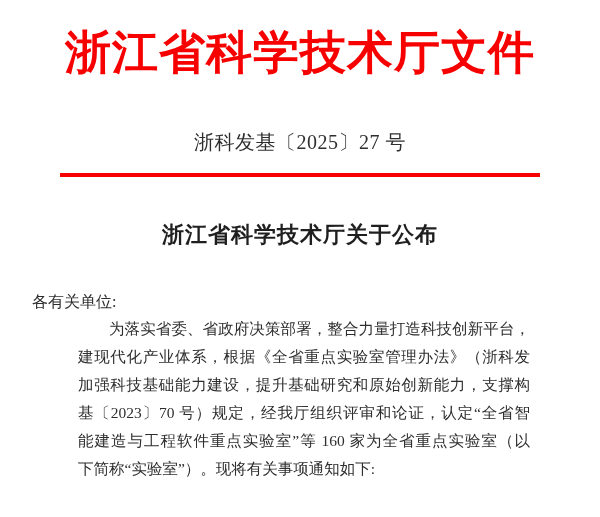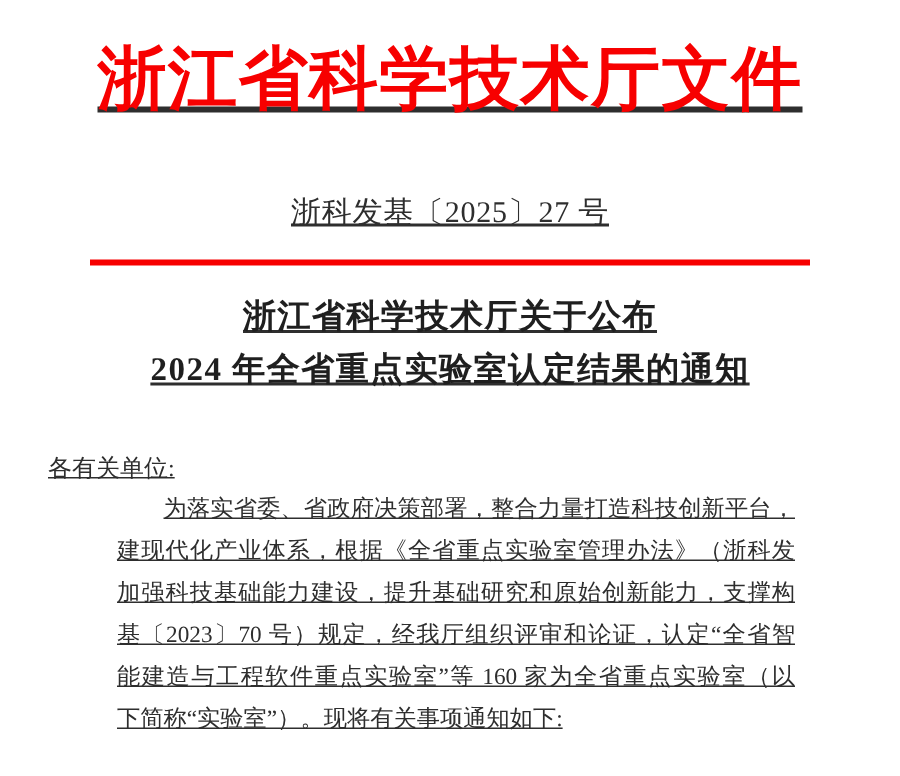--- a/index.html
+++ b/index.html
@@ -12,21 +12,20 @@
     background: #ffffff;
     overflow: hidden;
     font-family: "Liberation Serif", "DejaVu Serif", serif;
     color: var(--text, #2e2e2e);
   }
   .page {
     position: relative;
     width: 600px;
     height: 517px;
     background: #ffffff;
-    text-decoration: underline;
   }
   .masthead {
     padding-top: 26px;
     text-align: center;
     font-size: 46px;
     line-height: 54px;
     font-weight: bold;
     letter-spacing: 1px;
     color: var(--accent-red, #f70000);
     white-space: nowrap;
@@ -39,21 +38,21 @@
     letter-spacing: 0.5px;
     color: var(--text, #2e2e2e);
   }
   .separator {
     width: 480px;
     height: 4px;
     margin: 21px auto 0 auto;
     background: var(--accent-red, #f70000);
   }
   .notice-title {
-    margin-top: 16px;
+    margin-top: 40px;
     text-align: center;
     font-weight: bold;
     font-size: 22px;
     line-height: 35px;
     letter-spacing: 1px;
     color: #1f1f1f;
   }
   .salutation {
     margin-top: 37px;
     padding-left: 32px;
@@ -85,21 +84,20 @@
 <div class="page">
 
   <div class="masthead">浙江省科学技术厅文件</div>
 
   <div class="doc-number">浙科发基〔2025〕27 号</div>
 
   <div class="separator"></div>
 
   <div class="notice-title">
     <div>浙江省科学技术厅关于公布</div>
-    <div>2024 年全省重点实验室认定结果的通知</div>
   </div>
 
   <div class="salutation">各有关单位:</div>
 
   <div class="body-text">
     <div class="body-line first">为落实省委、省政府决策部署，整合力量打造科技创新平台，</div>
     <div class="body-line">建现代化产业体系，根据《全省重点实验室管理办法》（浙科发</div>
     <div class="body-line">加强科技基础能力建设，提升基础研究和原始创新能力，支撑构</div>
     <div class="body-line">基〔2023〕70 号）规定，经我厅组织评审和论证，认定“全省智</div>
     <div class="body-line">能建造与工程软件重点实验室”等 160 家为全省重点实验室（以</div>

